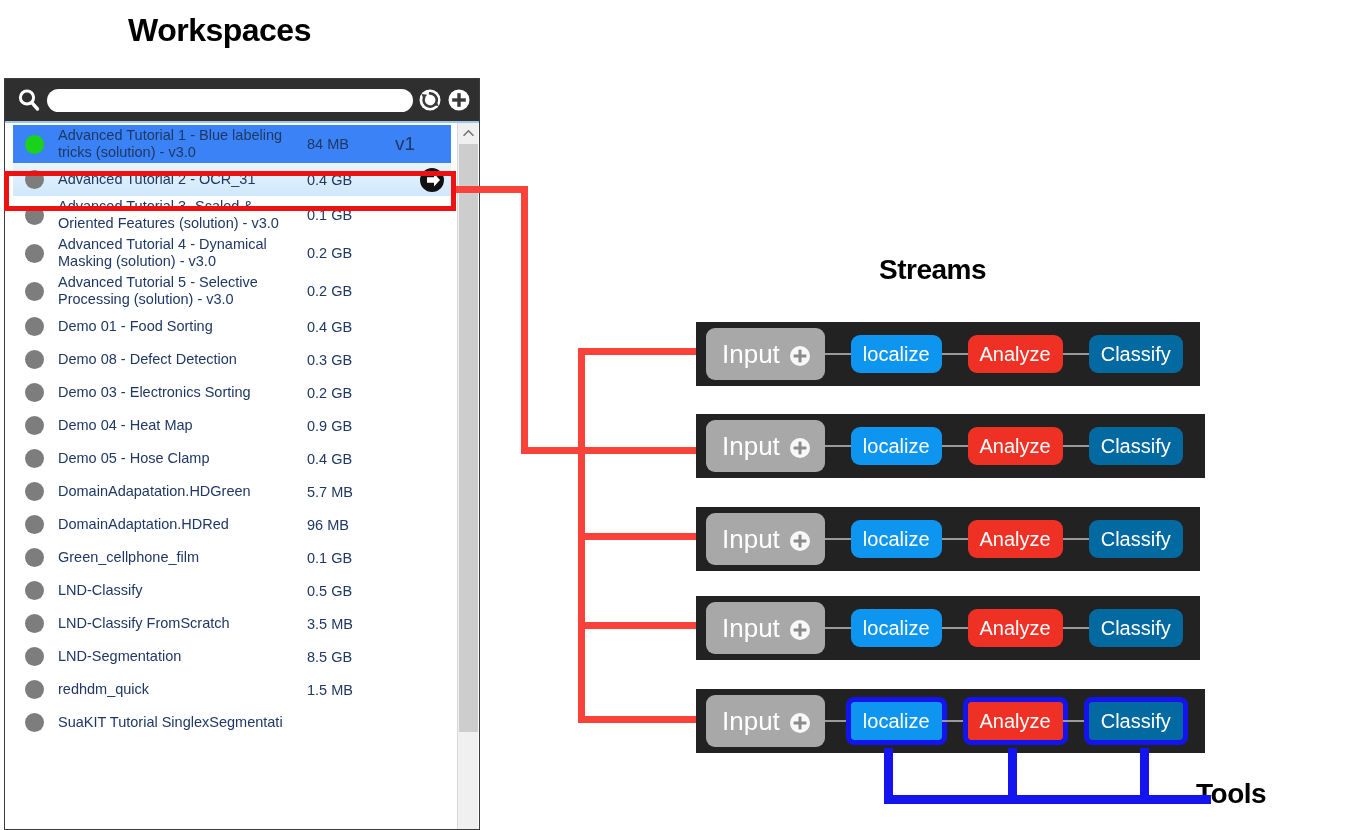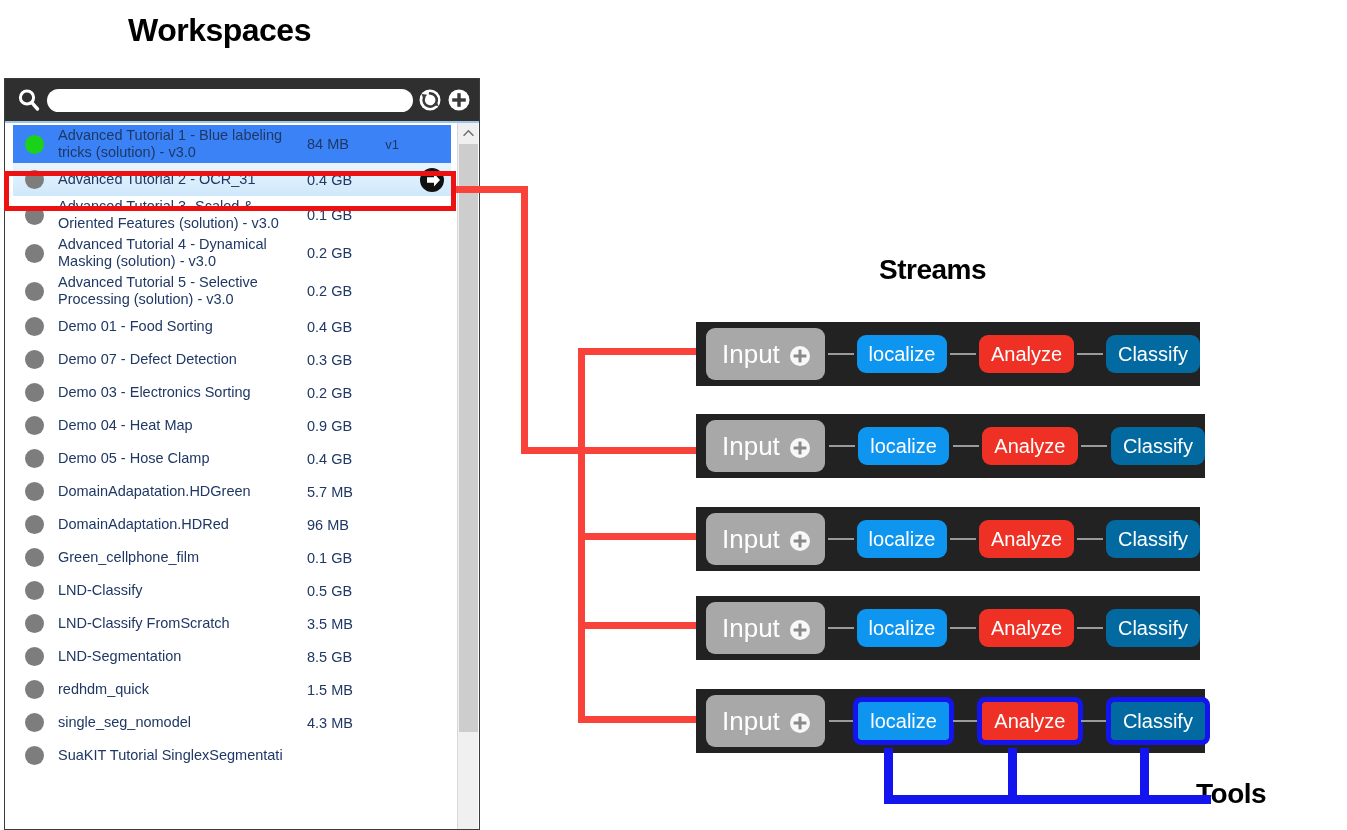--- a/index.html
+++ b/index.html
@@ -113,23 +113,23 @@
     max-width: 244px;
   }
   .ws-size {
     flex: 0 0 62px;
     font-size: 14.5px;
     color: #1f3864;
     text-align: left;
   }
   .ws-ver {
     flex: 0 0 46px;
-    font-size: 13px;
+    font-size: 19px;
     color: #1f3864;
-    text-align: center;
+    text-align: right;
   }
   .ws-arrow {
     flex: 0 0 30px;
     display: flex;
     justify-content: flex-end;
     align-items: center;
   }
 
   
   #ws-scrollbar {
@@ -167,21 +167,20 @@
   }
 
   
   .stream-bar {
     position: absolute;
     background: #222222;
     display: flex;
     align-items: center;
     padding-left: 10px;
     box-sizing: border-box;
-    justify-content: space-between;
   }
   .node {
     border-radius: 9px;
     display: flex;
     align-items: center;
     justify-content: center;
     color: #ffffff;
     font-family: "Liberation Sans", sans-serif;
     white-space: nowrap;
     box-sizing: border-box;
@@ -304,21 +303,21 @@
         </div>
         <div class="ws-row">
           <span class="ws-dot"></span>
           <span class="ws-name">Demo 01 - Food Sorting</span>
           <span class="ws-size">0.4 GB</span>
           <span class="ws-ver"></span>
           <span class="ws-arrow"></span>
         </div>
         <div class="ws-row">
           <span class="ws-dot"></span>
-          <span class="ws-name">Demo 07 - Defect Detection</span>
+          <span class="ws-name">Demo 08 - Defect Detection</span>
           <span class="ws-size">0.3 GB</span>
           <span class="ws-ver"></span>
           <span class="ws-arrow"></span>
         </div>
         <div class="ws-row">
           <span class="ws-dot"></span>
           <span class="ws-name">Demo 03 - Electronics Sorting</span>
           <span class="ws-size">0.2 GB</span>
           <span class="ws-ver"></span>
           <span class="ws-arrow"></span>
@@ -376,27 +375,20 @@
           <span class="ws-dot"></span>
           <span class="ws-name">LND-Segmentation</span>
           <span class="ws-size">8.5 GB</span>
           <span class="ws-ver"></span>
           <span class="ws-arrow"></span>
         </div>
         <div class="ws-row">
           <span class="ws-dot"></span>
           <span class="ws-name">redhdm_quick</span>
           <span class="ws-size">1.5 MB</span>
-          <span class="ws-ver"></span>
-          <span class="ws-arrow"></span>
-        </div>
-        <div class="ws-row">
-          <span class="ws-dot"></span>
-          <span class="ws-name">single_seg_nomodel</span>
-          <span class="ws-size">4.3 MB</span>
           <span class="ws-ver"></span>
           <span class="ws-arrow"></span>
         </div>
         <div class="ws-row">
           <span class="ws-dot"></span>
           <span class="ws-name">SuaKIT Tutorial SinglexSegmentati</span>
           <span class="ws-size"></span>
           <span class="ws-ver"></span>
           <span class="ws-arrow"></span>
         </div>

